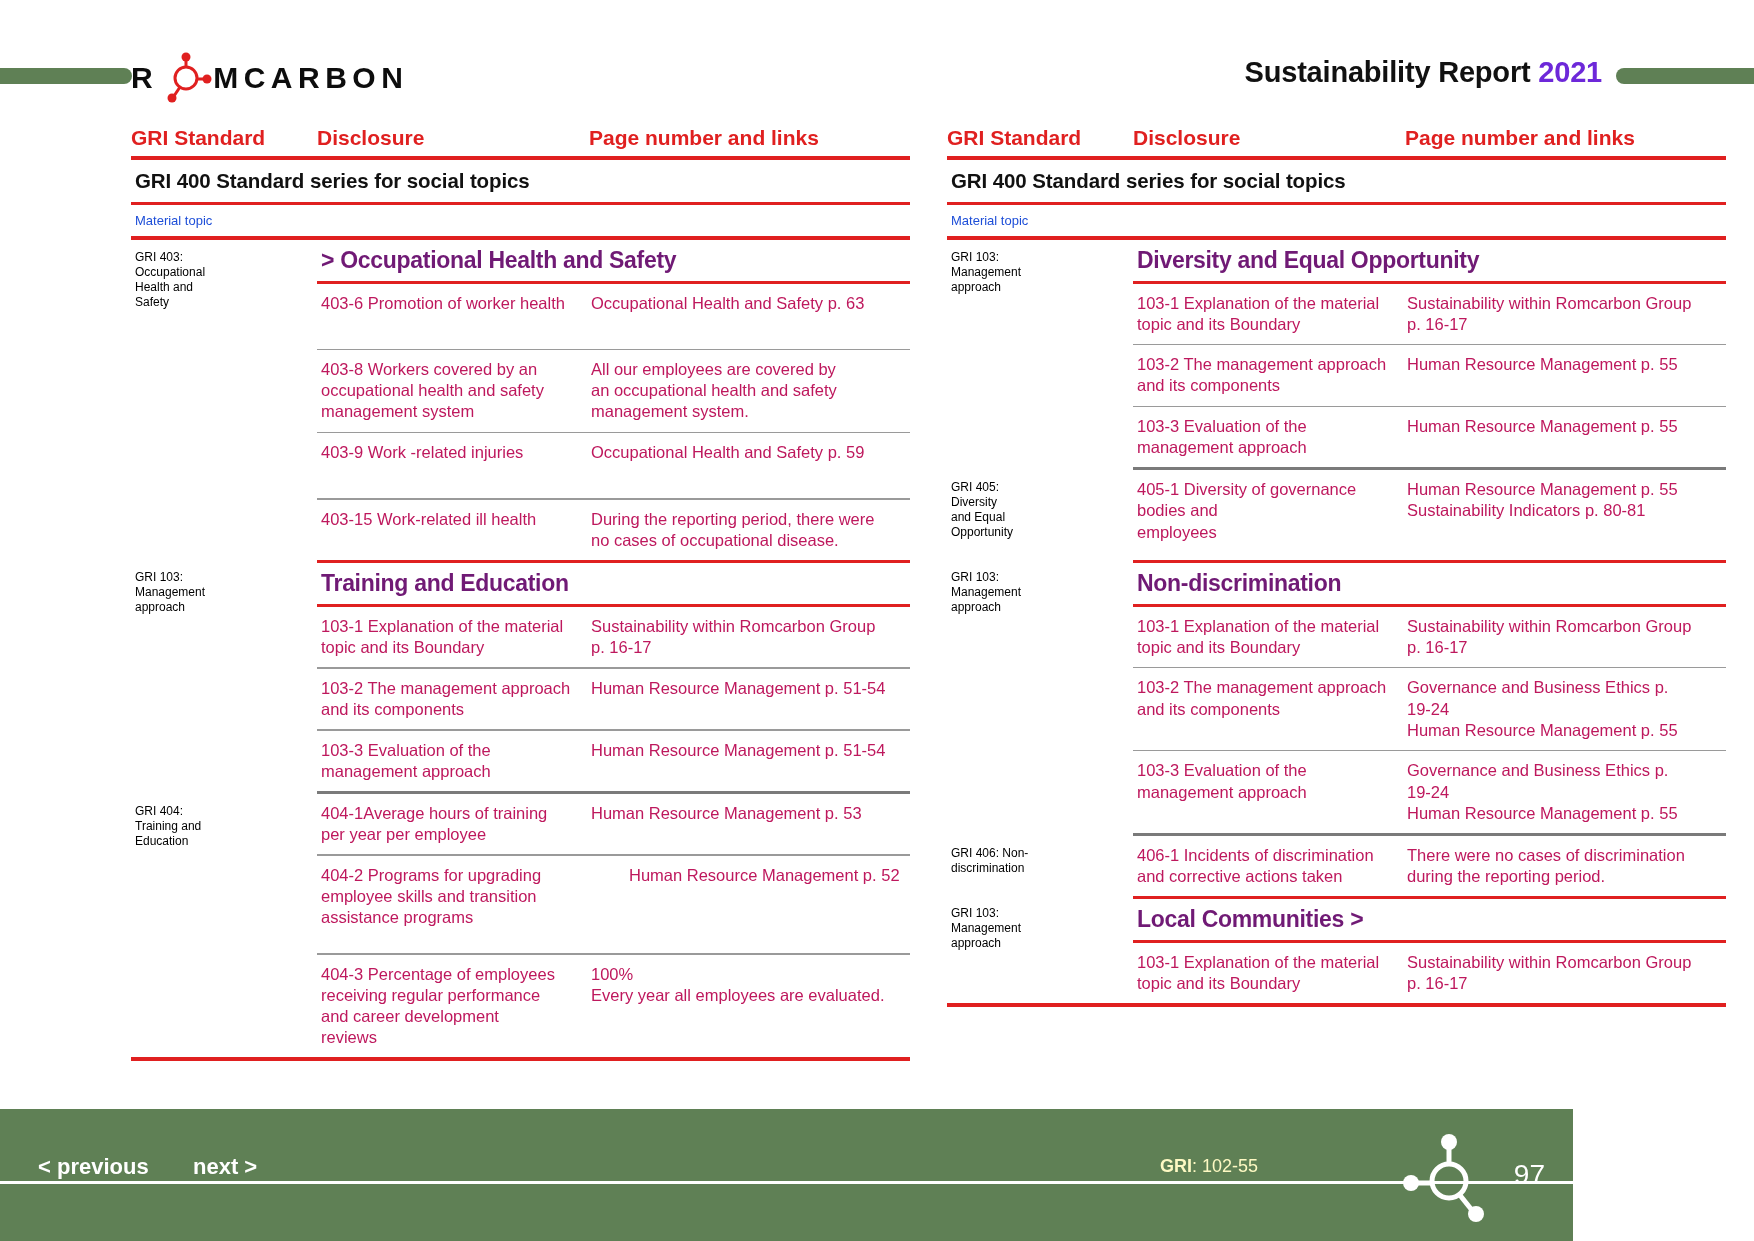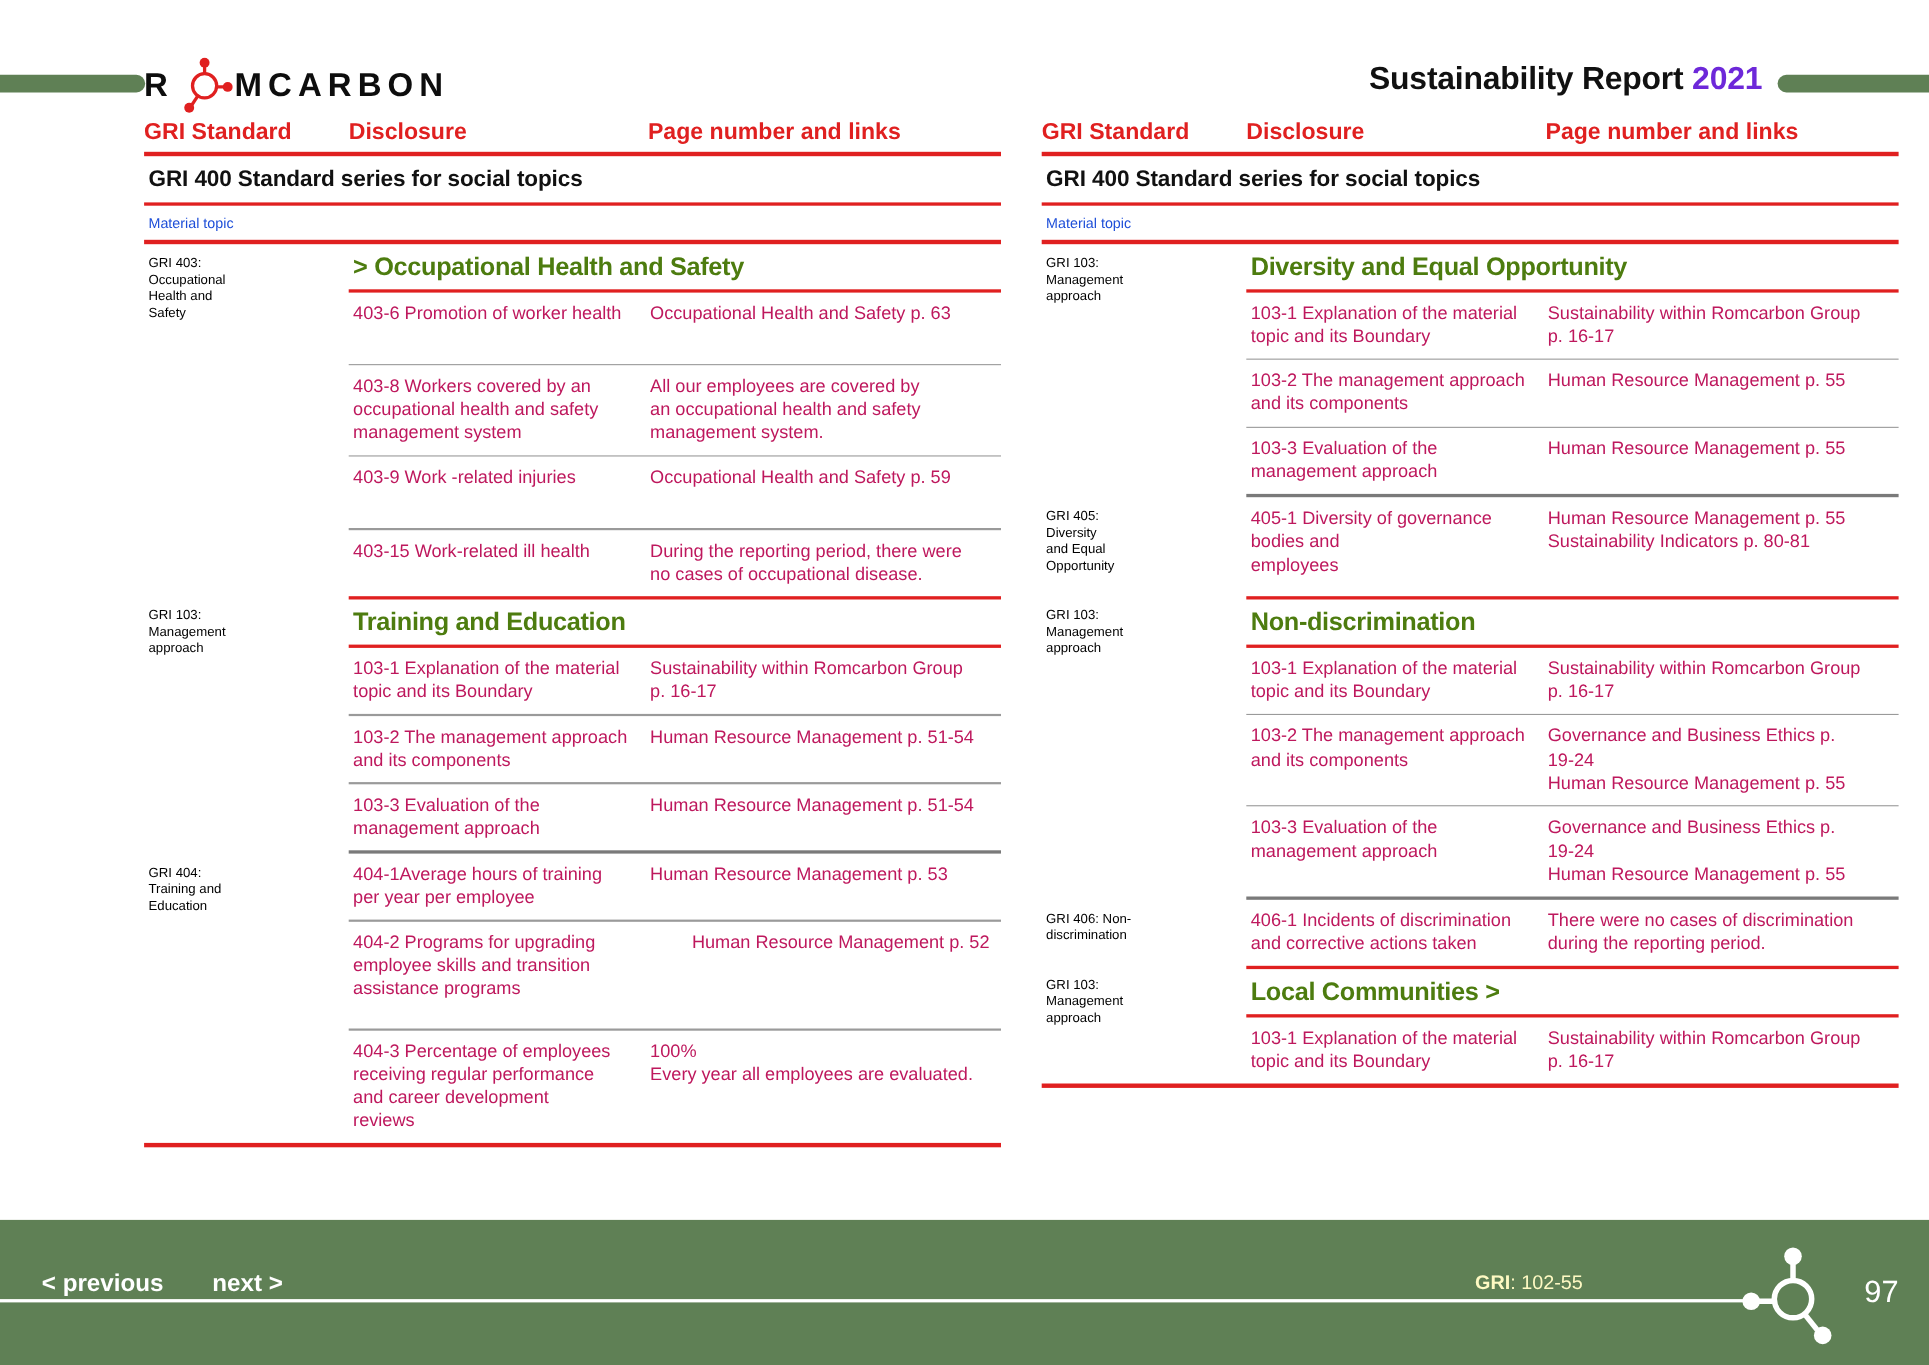--- a/index.html
+++ b/index.html
@@ -42,21 +42,21 @@
     display: flex; gap: 20px; padding: 0 28px 0 0;
   }
   .col { position: relative; }
   .col-left  { width: 790px; margin-left: 131px; }
   .col-right { width: 790px; margin-left: 17px; }
 
   
   .col-head {
     display: flex; align-items: flex-end;
     font-size: 21px; font-weight: 700; color: #e02020;
-    padding-bottom: 6px; 
+    padding-bottom: 6px; margin-top: 18px;
   }
   .ch-1 { width: 186px; }
   .ch-2 { width: 272px; }
   .ch-3 { flex: 1; }
   .rule-red { height: 3.5px; background: #e02020; width: 100%; }
   .rule-red-thin { height: 3px; background: #e02020; width: 100%; }
   .rule-grey { height: 1.6px; background: #9a9a9a; width: 100%; }
   .rule-grey-thick { height: 3px; background: #7a7a7a; width: 100%; }
 
   .series-title {
@@ -70,32 +70,32 @@
   
   .body-row { display: flex; }
   .std-col { width: 186px; padding-top: 10px; }
   .std-label {
     font-size: 12px; font-weight: 400; color: #000000; line-height: 1.25;
     padding-left: 4px;
   }
   .tbl-col { flex: 1; }
 
   .sec-head {
-    font-size: 23px; font-weight: 700; color: #4d7c0f;
+    font-size: 23px; font-weight: 700; color: #701a75;
     padding: 7px 0 7px 4px; letter-spacing: -0.3px;
   }
 
   .row { display: flex; padding: 9px 0 9px 0; }
   .cell-a { width: 272px; padding-right: 14px; padding-left: 4px; }
   .cell-b { flex: 1; padding-left: 2px; }
   .cell-txt { font-size: 16.5px; line-height: 1.28; color: #be185d; }
 
   
   .footer {
-    position: absolute; left: 0; bottom: 0; width: 1754px; height: 132px;
+    position: absolute; left: 0; bottom: 0; width: 1573px; height: 132px;
     background: #5f8055;
   }
   .footer-line {
     position: absolute; left: 0; top: 72px; width: 1610px; height: 3px; background: #ffffff;
   }
   .nav-prev {
     position: absolute; left: 38px; top: 45px;
     font-size: 22px; font-weight: 700; color: #ffffff;
   }
   .nav-next {

